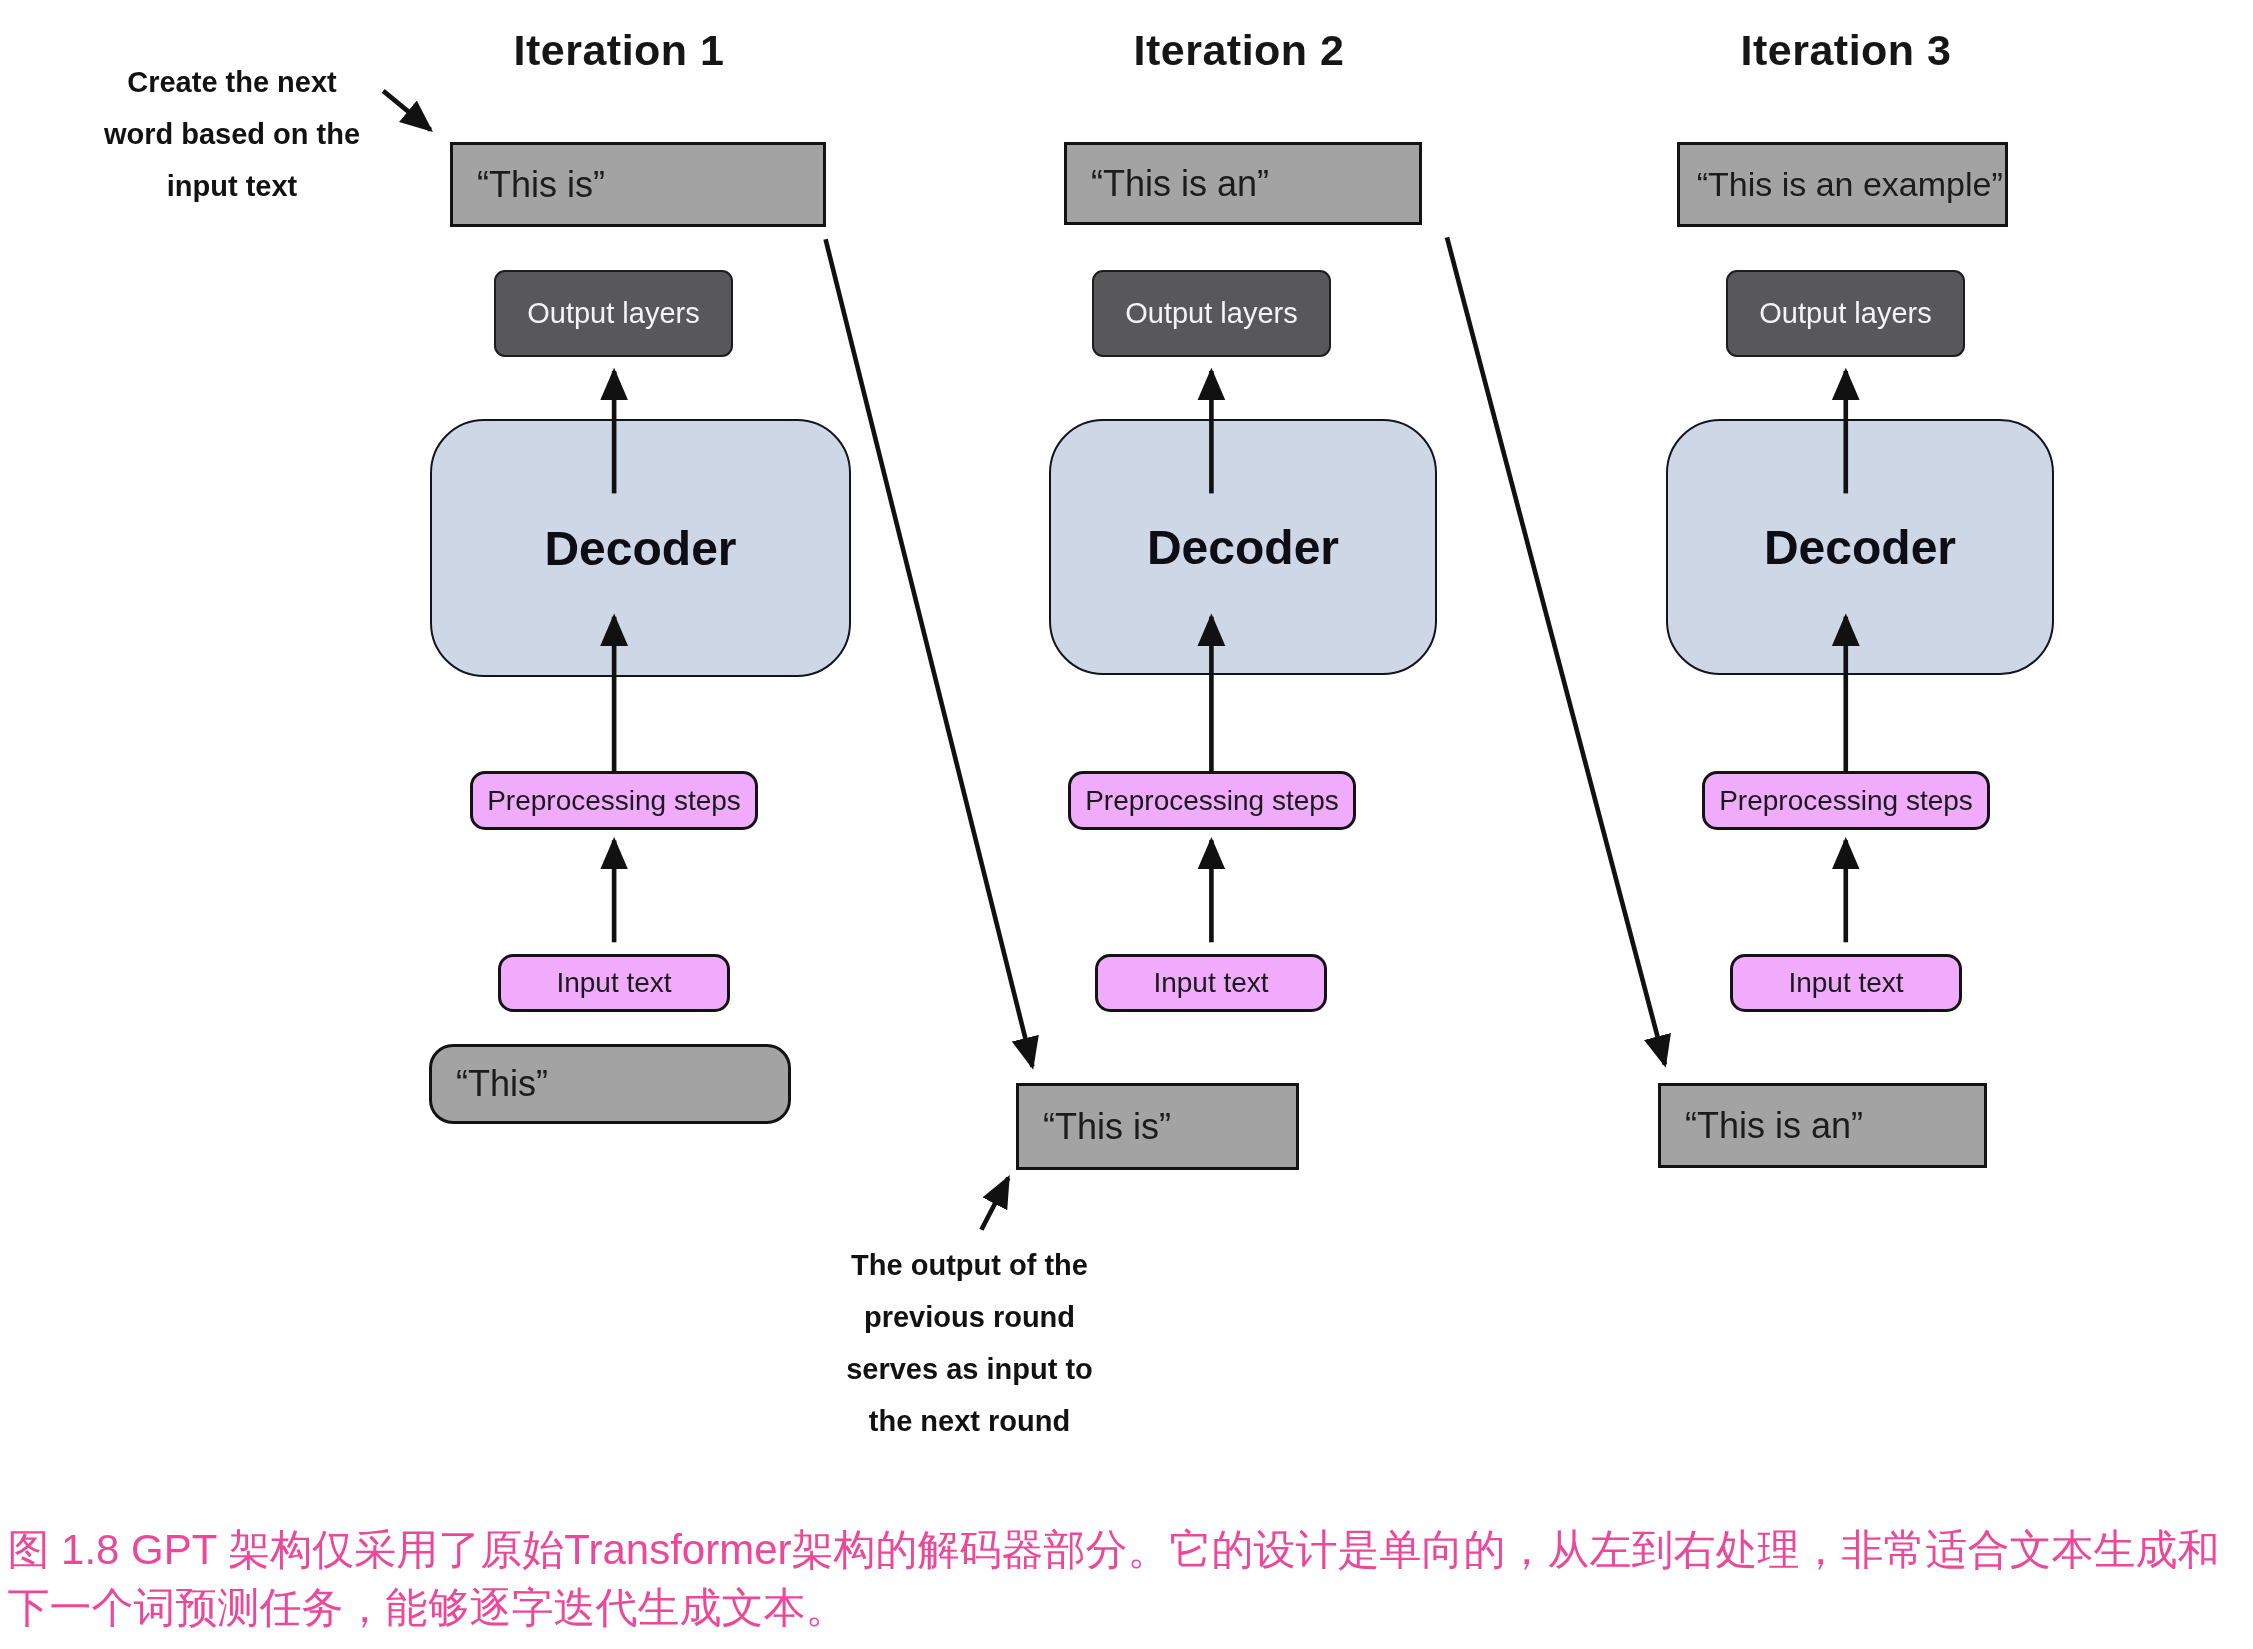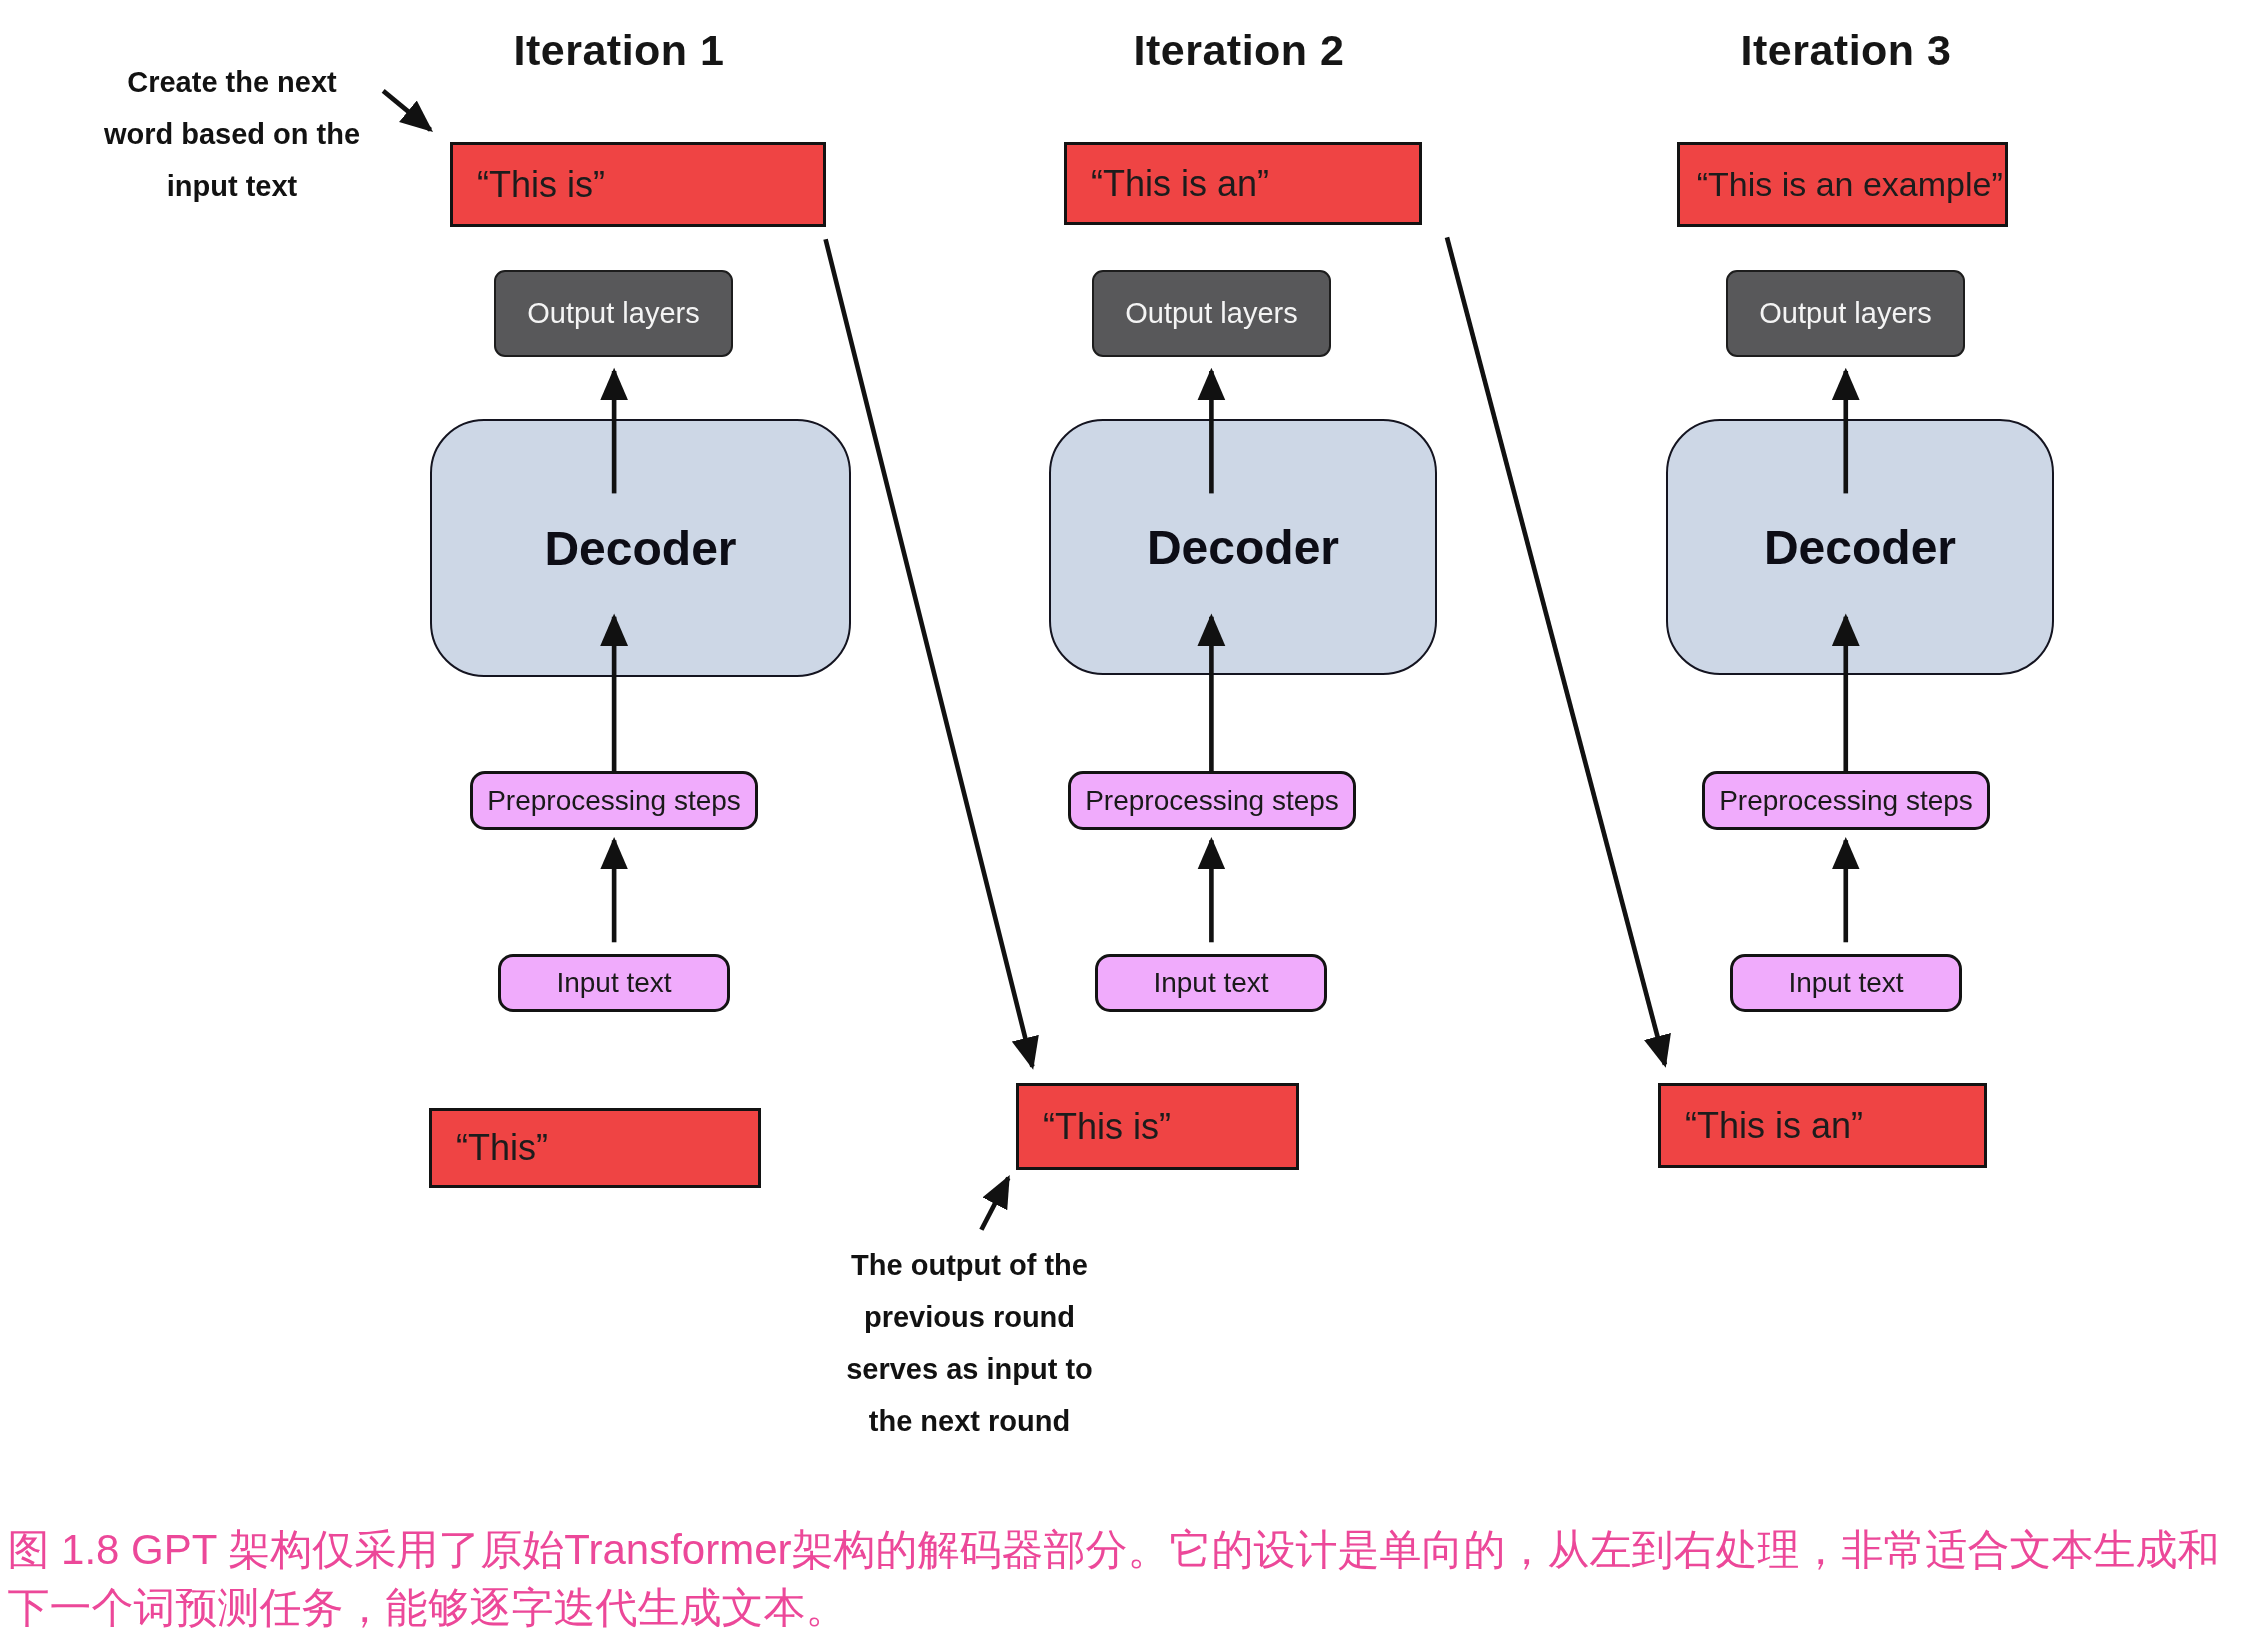--- a/index.html
+++ b/index.html
@@ -7,21 +7,21 @@
   .canvas{position:relative;width:2254px;height:1649px;background:#ffffff;overflow:hidden;}
 
   .abs{position:absolute;box-sizing:border-box;}
 
   .col-title{
     font-size:43px;font-weight:bold;color:#161616;text-align:center;
     letter-spacing:0.5px;
   }
 
   .quote-box{
-    background:#ef4444;border:3.7px solid #131313;
+    background:#a3a3a3;border:3.7px solid #131313;
     display:flex;align-items:center;
     font-size:36px;color:#1c1c1c;padding-left:24px;
   }
 
   .output-layers{
     background:#58585a;border:2.8px solid #1d1d1d;border-radius:11px;
     display:flex;align-items:center;justify-content:center;
     color:#f4f4f4;font-size:29px;
   }
 
@@ -58,21 +58,21 @@
   <div class="abs quote-box" style="left:450px;top:142px;width:376px;height:85px;">“This is”</div>
 
   <div class="abs output-layers" style="left:494px;top:270px;width:239px;height:87px;">Output layers</div>
 
   <div class="abs decoder-box" style="left:392px;top:419px;width:421px;height:258px;">Decoder</div>
 
   <div class="abs pill-box" style="left:470px;top:771px;width:288px;height:59px;">Preprocessing steps</div>
 
   <div class="abs pill-box" style="left:498px;top:954px;width:232px;height:58px;">Input text</div>
 
-  <div class="abs quote-box" style="left:429px;top:1108px;width:332px;height:80px;">“This”</div>
+  <div class="abs quote-box" style="left:429px;top:1044px;width:362px;height:80px;border-radius:24px;">“This”</div>
 
   <div class="abs col-title" style="left:1100px;top:26px;width:278px;">Iteration 2</div>
 
   <div class="abs quote-box" style="left:1064px;top:142px;width:358px;height:83px;">“This is an”</div>
 
   <div class="abs output-layers" style="left:1092px;top:270px;width:239px;height:87px;">Output layers</div>
 
   <div class="abs decoder-box" style="left:1011px;top:419px;width:388px;height:256px;">Decoder</div>
 
   <div class="abs pill-box" style="left:1068px;top:771px;width:288px;height:59px;">Preprocessing steps</div>

